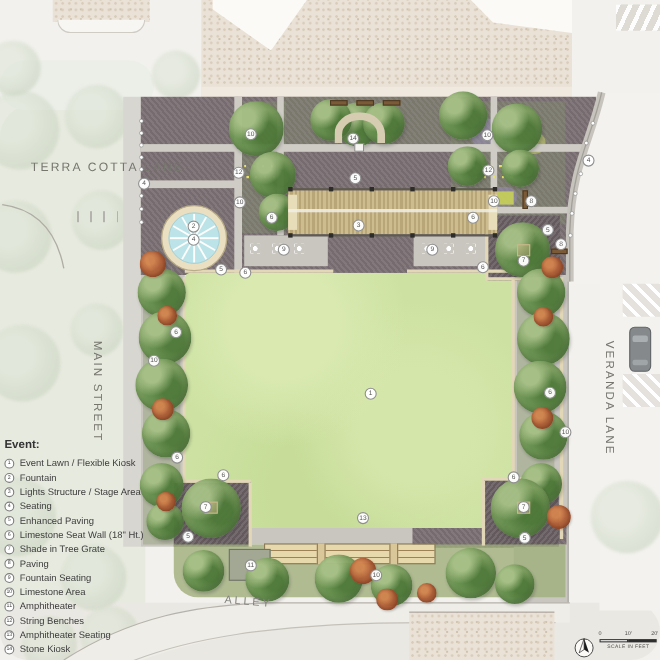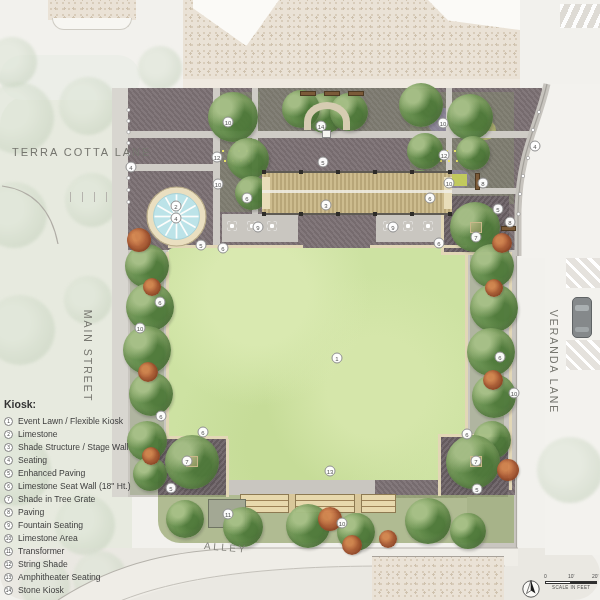--- a/index.html
+++ b/index.html
@@ -412,37 +412,37 @@
   <div class="mk" style="left:477px;top:489px;">
       <span>5</span>
     </div>
   <div class="mk" style="left:228px;top:514px;">
       <span>11</span>
     </div>
   <div class="mk" style="left:342px;top:523px;">
       <span>10</span>
     </div>
 
-  <div class="street-label" style="left:12px;top:146px;">TERRA COTTA LANE</div>
+  <div class="street-label" style="left:28px;top:146px;">TERRA COTTA LANE</div>
   <div class="street-label v-label" style="left:88px;top:356px;font-size:10.5px;">MAIN STREET</div>
   <div class="street-label v-label" style="left:554px;top:362px;font-size:10.5px;">VERANDA LANE</div>
   <div class="street-label" style="left:204px;top:542px;font-size:10px;letter-spacing:2.5px;transform:rotate(5deg);color:#83837c;">ALLEY</div>
 
-  <div class="abs" style="left:4px;top:398px;font-size:10.5px;font-weight:bold;color:#333;">Kiosk:</div>
+  <div class="abs" style="left:4px;top:398px;font-size:10.5px;font-weight:bold;color:#333;">Event:</div>
   <div class="lrow" style="top:416px;">
       <span class="lnum">1</span>
       <span>Event Lawn / Flexible Kiosk</span>
     </div>
   <div class="lrow" style="top:429px;">
       <span class="lnum">2</span>
-      <span>Limestone</span>
+      <span>Fountain</span>
     </div>
   <div class="lrow" style="top:442px;">
       <span class="lnum">3</span>
-      <span>Shade Structure / Stage Wall</span>
+      <span>Lights Structure / Stage Area</span>
     </div>
   <div class="lrow" style="top:455px;">
       <span class="lnum">4</span>
       <span>Seating</span>
     </div>
   <div class="lrow" style="top:468px;">
       <span class="lnum">5</span>
       <span>Enhanced Paving</span>
     </div>
   <div class="lrow" style="top:481px;">
@@ -460,25 +460,25 @@
   <div class="lrow" style="top:520px;">
       <span class="lnum">9</span>
       <span>Fountain Seating</span>
     </div>
   <div class="lrow" style="top:533px;">
       <span class="lnum">10</span>
       <span>Limestone Area</span>
     </div>
   <div class="lrow" style="top:546px;">
       <span class="lnum">11</span>
-      <span>Transformer</span>
+      <span>Amphitheater</span>
     </div>
   <div class="lrow" style="top:559px;">
       <span class="lnum">12</span>
-      <span>String Shade</span>
+      <span>String Benches</span>
     </div>
   <div class="lrow" style="top:572px;">
       <span class="lnum">13</span>
       <span>Amphitheater Seating</span>
     </div>
   <div class="lrow" style="top:585px;">
       <span class="lnum">14</span>
       <span>Stone Kiosk</span>
     </div>
 

